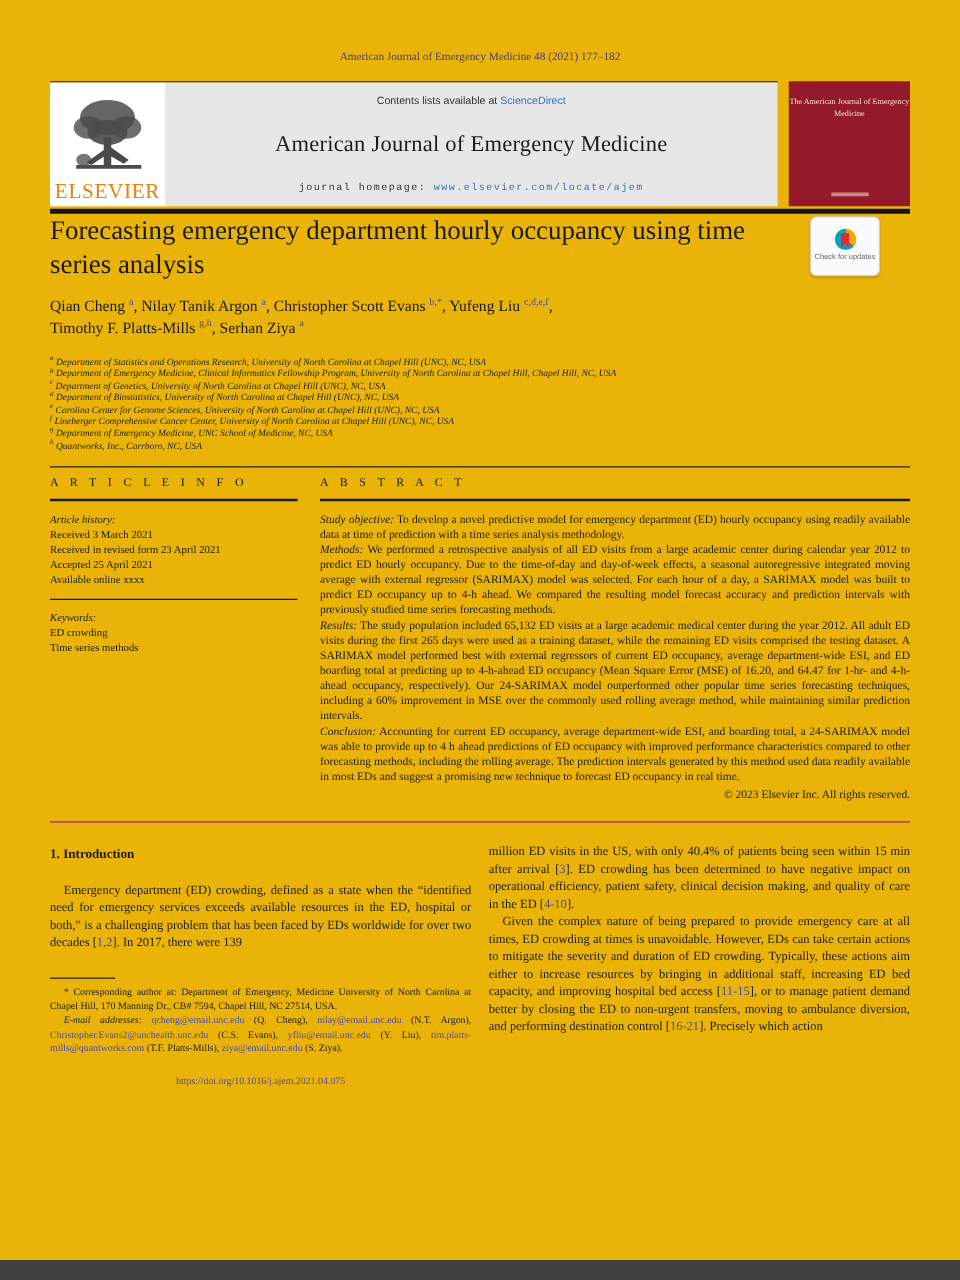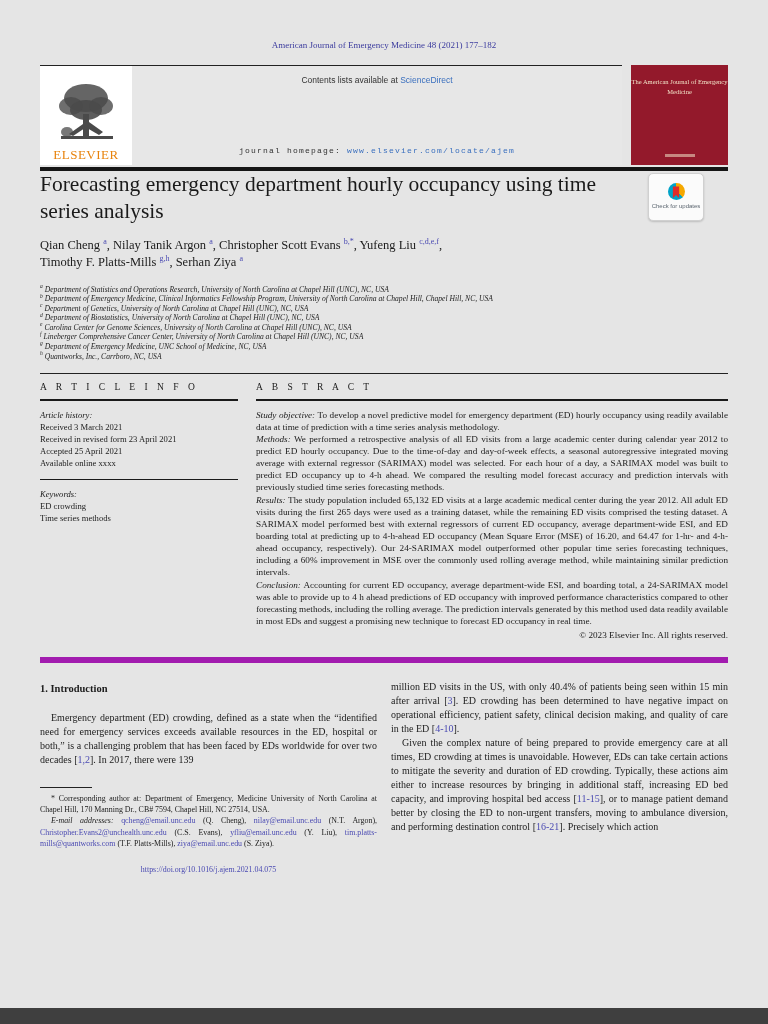--- a/index.html
+++ b/index.html
@@ -1,28 +1,28 @@
 <!DOCTYPE html>
 <html><head>
 <meta charset="utf-8">
 <style>
   html,body{margin:0;padding:0;background:#ffffff;}
-  .page{position:relative;width:768px;height:1024px;background:#e5e5e5;overflow:hidden;
+  .page{position:relative;width:768px;height:1024px;background:#eab308;overflow:hidden;
         font-family:"Liberation Serif",serif;color:#1c1c1c;}
   .content{position:relative;margin:0 40px;}
 
   
   .citation{padding-top:40px;text-align:center;font-size:9px;color:#3b3b9e;}
 
   
   .masthead{display:flex;align-items:stretch;margin-top:15px;height:100px;}
   .mast-left{flex:1;display:flex;border-top:1px solid #222;}
   .logo-box{width:92px;background:#fff;display:flex;flex-direction:column;align-items:center;justify-content:flex-end;padding-bottom:2px;}
   .logo-box svg{display:block;}
-  .elsevier-word{font-family:"Liberation Serif",serif;font-size:13px;letter-spacing:.5px;color:#e8830c;margin-top:1px;}
+  .elsevier-word{font-family:"Liberation Serif",serif;font-size:17px;letter-spacing:.5px;color:#e8830c;margin-top:1px;}
   .gray-box{flex:1;background:#e7e7e7;display:flex;flex-direction:column;align-items:center;justify-content:space-between;padding:9px 6px 10px 6px;}
   .contents-line{font-family:"Liberation Sans",sans-serif;font-size:8.5px;color:#333;}
   .contents-line .sd{color:#3a6fbe;}
   .mast-title{font-size:18px;color:#1a1a1a;letter-spacing:.2px;}
   .homepage-line{font-family:Liberation Mono, monospace;font-size:8px;letter-spacing:1.2px;color:#333;}
   .homepage-line .url{color:#3a6fbe;}
   .cover{width:97px;margin-left:9px;background:#93192b;display:flex;flex-direction:column;align-items:center;justify-content:flex-start;padding-top:12px;position:relative;}
   .cover-text{color:#f2e3c8;font-size:6.5px;text-align:center;line-height:1.5;}
   .cover-bar{position:absolute;bottom:8px;left:50%;transform:translateX(-50%);width:30px;height:3px;background:rgba(242,227,200,.55);}
   .thick-rule{height:4px;background:#151515;margin-top:2px;}
@@ -36,21 +36,21 @@
   .badge-label{font-family:"Liberation Sans",sans-serif;font-size:6px;line-height:1.2;color:#5c6670;text-align:center;margin-top:3px;}
   .authors{margin-top:11px;font-size:12.5px;line-height:1.4;color:#1a1a1a;}
   .sup{font-size:8px;vertical-align:super;color:#4a4ab2;line-height:0;}
   .supk{font-size:5.5px;vertical-align:super;line-height:0;margin-right:2px;}
 
   
   .affils{margin-top:13px;font-size:7.6px;line-height:1.26;font-style:italic;color:#222;}
   .thin-rule{height:1px;background:#222;margin-top:12px;}
 
   
-  .info-grid{display:grid;grid-template-columns:198px 1fr;column-gap:18px;margin-top:8px;padding-bottom:16px;border-bottom:6px solid #a21caf;}
+  .info-grid{display:grid;grid-template-columns:198px 1fr;column-gap:18px;margin-top:8px;padding-bottom:16px;border-bottom:1px solid #a21caf;}
   .col-head{font-size:9.5px;letter-spacing:3.5px;color:#1a1a1a;}
   .head-rule{height:1.5px;background:#1a1a1a;margin:7px 0 8px 0;}
   .mid-rule{height:1px;background:#1a1a1a;margin:9px 0 8px 0;}
   .info-text{font-size:8.6px;line-height:1.42;color:#1c1c1c;}
   .i{font-style:italic;}
   .abstract-body{font-size:9.2px;line-height:1.32;text-align:justify;color:#1c1c1c;}
   .abs-label{font-style:italic;}
   .abs-copy{text-align:right;font-size:9.2px;margin-top:2px;}
 
   
@@ -93,20 +93,21 @@
                 <rect x="6" y="56" width="52" height="3"></rect>
               </g>
             </svg>
           </span>
           <span class="elsevier-word">ELSEVIER</span>
         </div>
         <div class="gray-box">
           <div class="contents-line">
             <span>Contents lists available at </span><span class="sd">ScienceDirect</span>
           </div>
+          <div class="mast-title">American Journal of Emergency Medicine</div>
           <div class="homepage-line">
             <span>journal homepage: </span><span class="url">www.elsevier.com/locate/ajem</span>
           </div>
         </div>
       </div>
       <div class="cover">
         <div class="cover-text">The American Journal of Emergency Medicine</div>
         <div class="cover-bar"></div>
       </div>
     </div>

